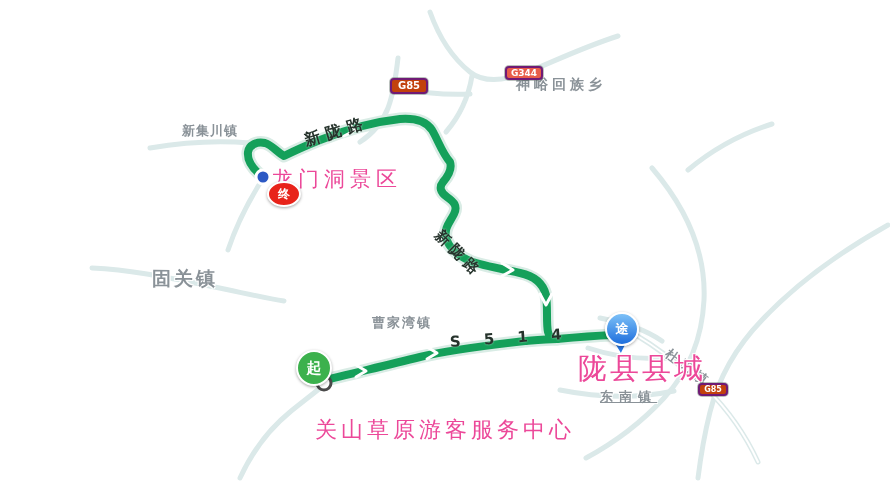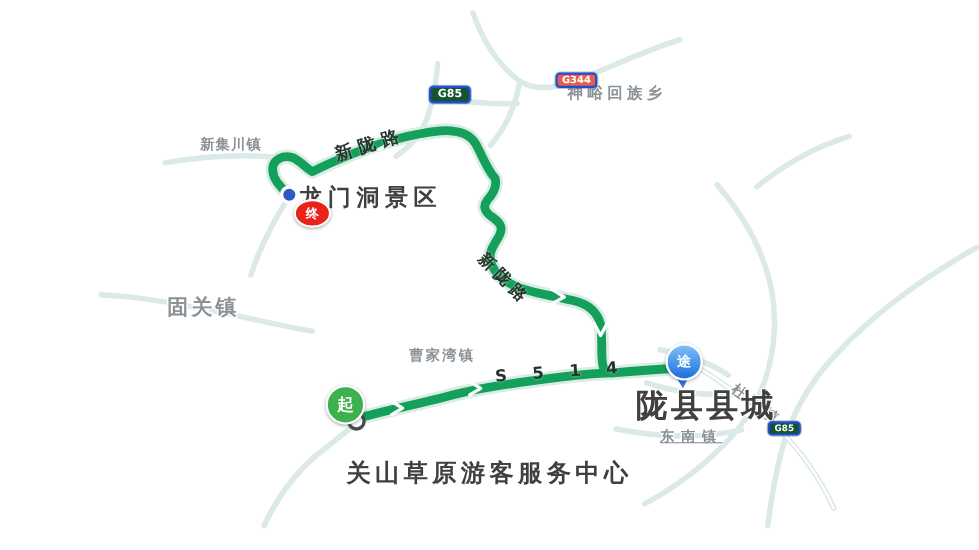--- a/index.html
+++ b/index.html
@@ -4,37 +4,37 @@
 <style>
   html,body{margin:0;padding:0;background:#ffffff;}
   #stage{
     position:relative;width:890px;height:500px;overflow:hidden;
     background:#ffffff;
     font-family:"DejaVu Sans","Liberation Sans",sans-serif;
   }
   #roadlayer{position:absolute;left:0;top:0;}
   .lbl{position:absolute;white-space:nowrap;}
   .poi-red{
-    color:#404040;font-weight:bold;
+    color:#ec4899;font-weight:normal;
     text-shadow:-1px -1px 0 #fff,1px -1px 0 #fff,-1px 1px 0 #fff,1px 1px 0 #fff,0 0 3px #fff;
   }
   .town{
     color:#8a9298;font-size:13px;font-weight:bold;
     text-shadow:-1px -1px 0 #fff,1px -1px 0 #fff,-1px 1px 0 #fff,1px 1px 0 #fff;
   }
   .roadname{
     color:#26332c;font-weight:bold;
     text-shadow:0 0 2px rgba(255,255,255,.65);
   }
   .shield{
     position:absolute;display:flex;align-items:center;justify-content:center;
-    color:#fff;font-weight:bold;border:2px solid #1d4ed8;border-radius:4px;
+    color:#fff;font-weight:bold;border:2px solid #701a75;border-radius:4px;
     box-shadow:0 0 0 1px rgba(60,80,70,.35);line-height:1;
   }
-  .shield.green{background:#14532d;}
+  .shield.green{background:#c2410c;}
   .shield.red{background:#e85d4a;}
   .marker-circle{
     position:absolute;display:flex;align-items:center;justify-content:center;
     border-radius:50%;color:#fff;font-weight:bold;border:2px solid #fff;
     box-shadow:0 1px 3px rgba(0,0,0,.35);
   }
   #marker-end{
     width:30px;height:22px;border-radius:50%;background:#e8231a;
     font-size:12px;
   }

